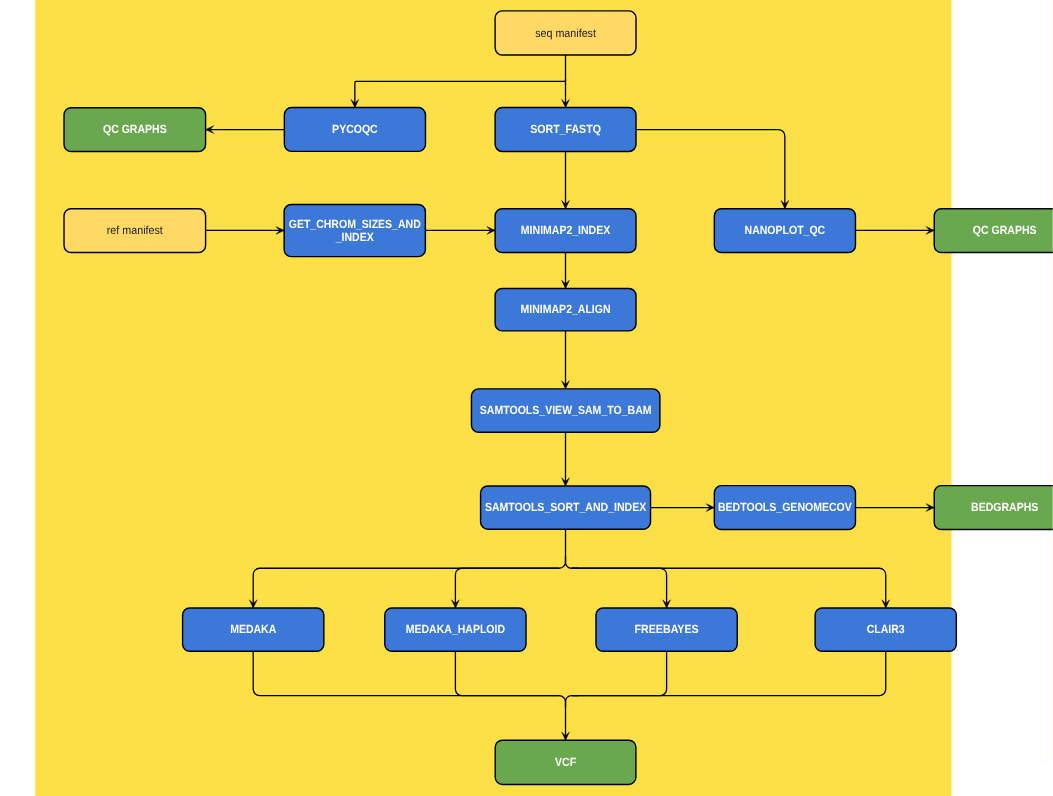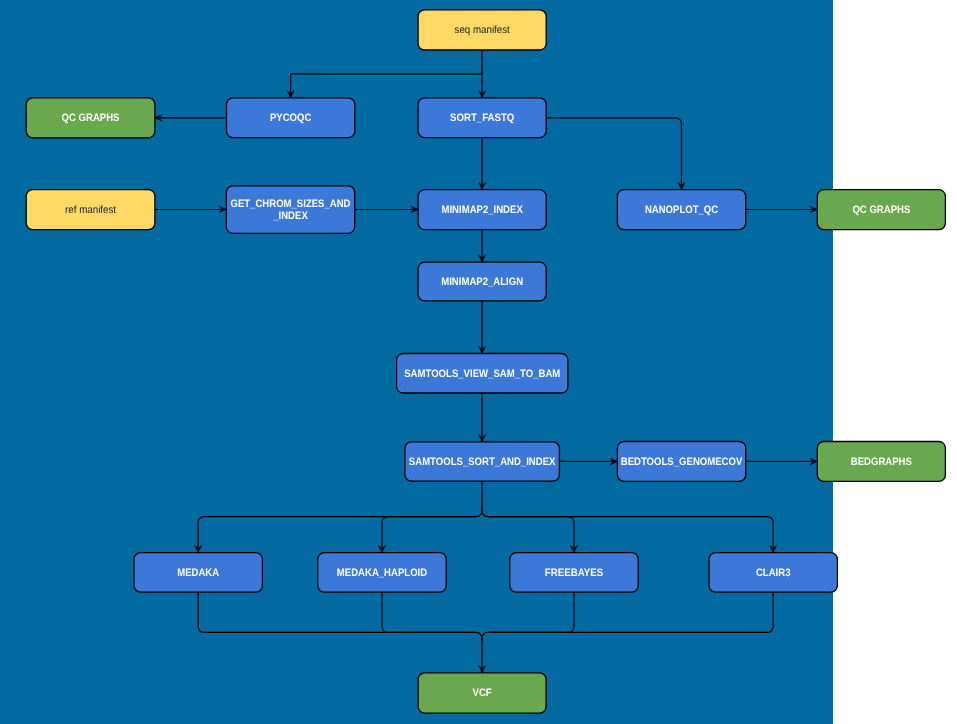--- a/index.html
+++ b/index.html
@@ -1,19 +1,19 @@
 <!DOCTYPE html>
 <html><head>
 <meta charset="utf-8">
 <title>pipeline flowchart</title>
 <style>
   html, body { margin:0; padding:0; background:#ffffff; }
   body { width:957px; height:724px; overflow:hidden;
          font-family:"Liberation Sans", sans-serif; }
-  #stage { position:relative; width:833px; height:724px; background:#0369a1; }
+  #stage { position:relative; width:833px; height:724px; background:#fde047;margin-left:32px; }
   svg#flow { position:absolute; left:0; top:0; width:957px; height:724px; display:block; }
   .node-label { font-family:"Liberation Sans", sans-serif;
                 -webkit-font-smoothing:antialiased; text-rendering:geometricPrecision; }
 </style>
 </head>
 <body>
 
 <div id="stage">
   <svg id="flow" viewBox="0 0 957 724">
     <g id="edge-layer">

